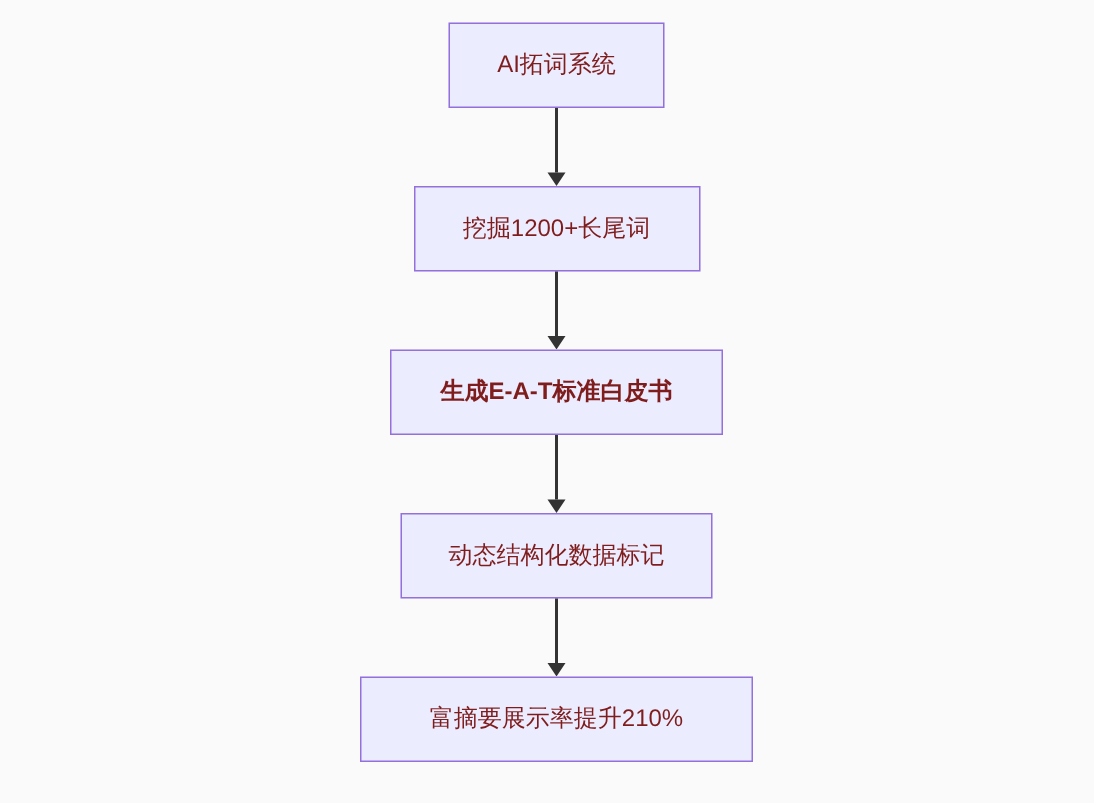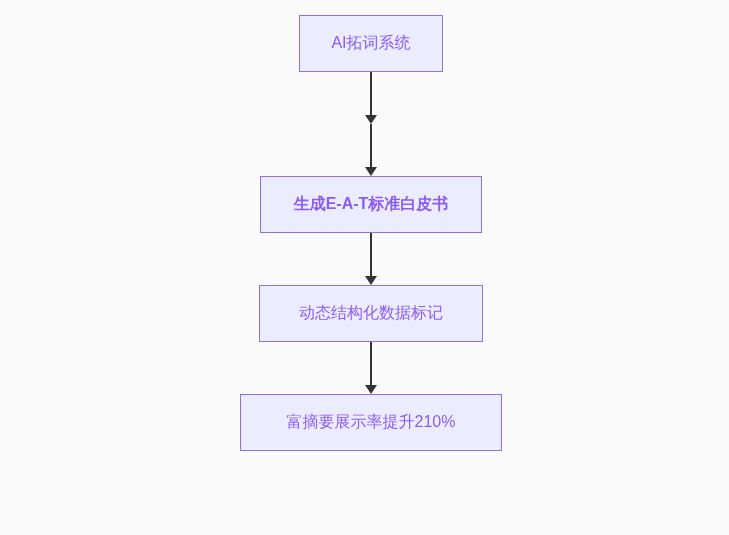--- a/index.html
+++ b/index.html
@@ -29,27 +29,27 @@
   }
   .node {
     box-sizing: border-box;
     height: 57px;
     background: #ECECFF;
     border: 1px solid #9370DB;
     display: flex;
     align-items: center;
     justify-content: center;
     font-size: 16px;
-    color: #8b5cf6;
+    color: #7f1d1d;
     white-space: nowrap;
   }
   .node.n0 { width: 144px; }
   .node.n1 { width: 191px; }
   .node.n2 { width: 222px; font-weight: bold; }
-  .node.n3 { width: 224px; }
+  .node.n3 { width: 208px; }
   .node.n4 { width: 262px; }
   .edge {
     height: 52px;
     display: flex;
     flex-direction: column;
     align-items: center;
   }
   .edge .line {
     width: 2px;
     flex: 1;
@@ -71,20 +71,23 @@
 
     <div class="node n0">
       <span>AI拓词系统</span>
     </div>
 
     <div class="edge">
       <div class="line"></div>
       <div class="head"></div>
     </div>
 
+    <div class="node n1">
+      <span>挖掘1200+长尾词</span>
+    </div>
 
     <div class="edge">
       <div class="line"></div>
       <div class="head"></div>
     </div>
 
     <div class="node n2">
       <span>生成E-A-T标准白皮书</span>
     </div>
 

